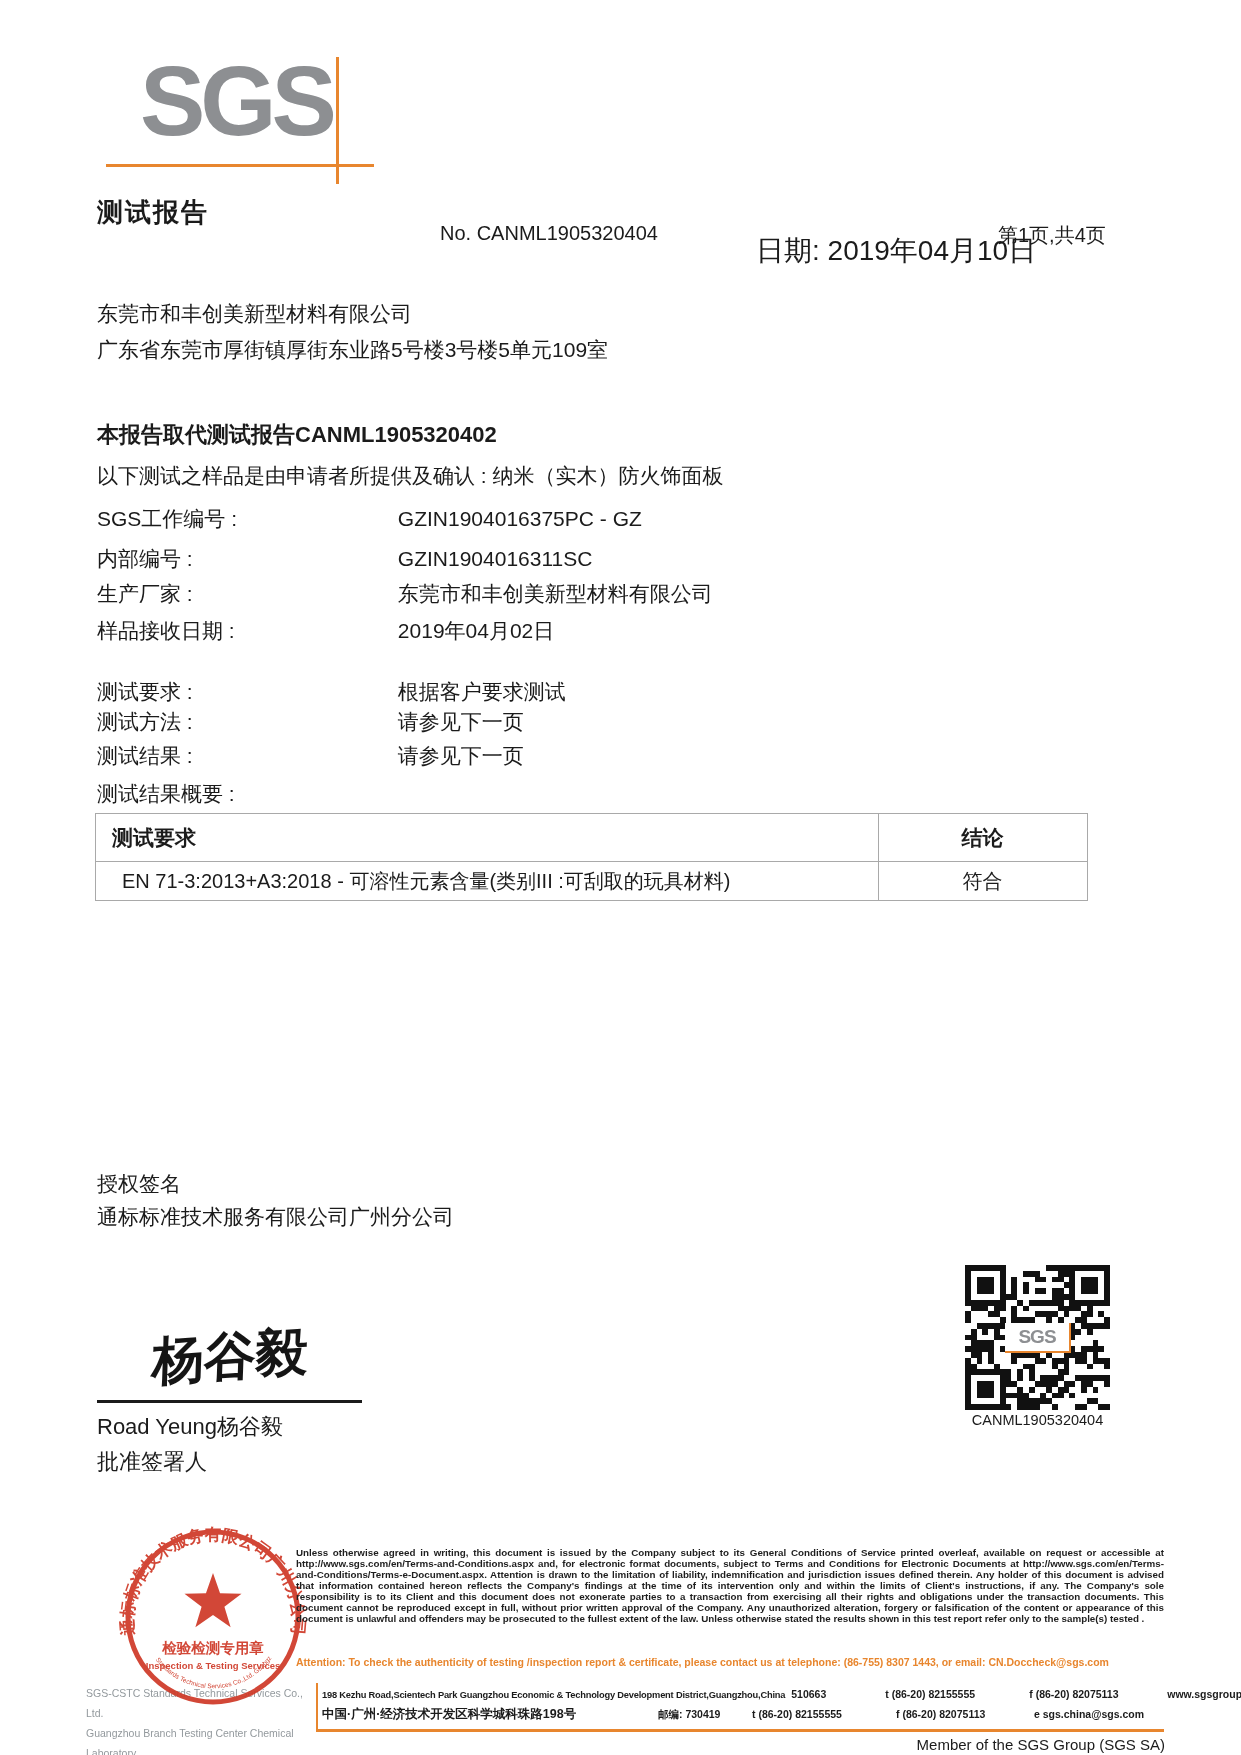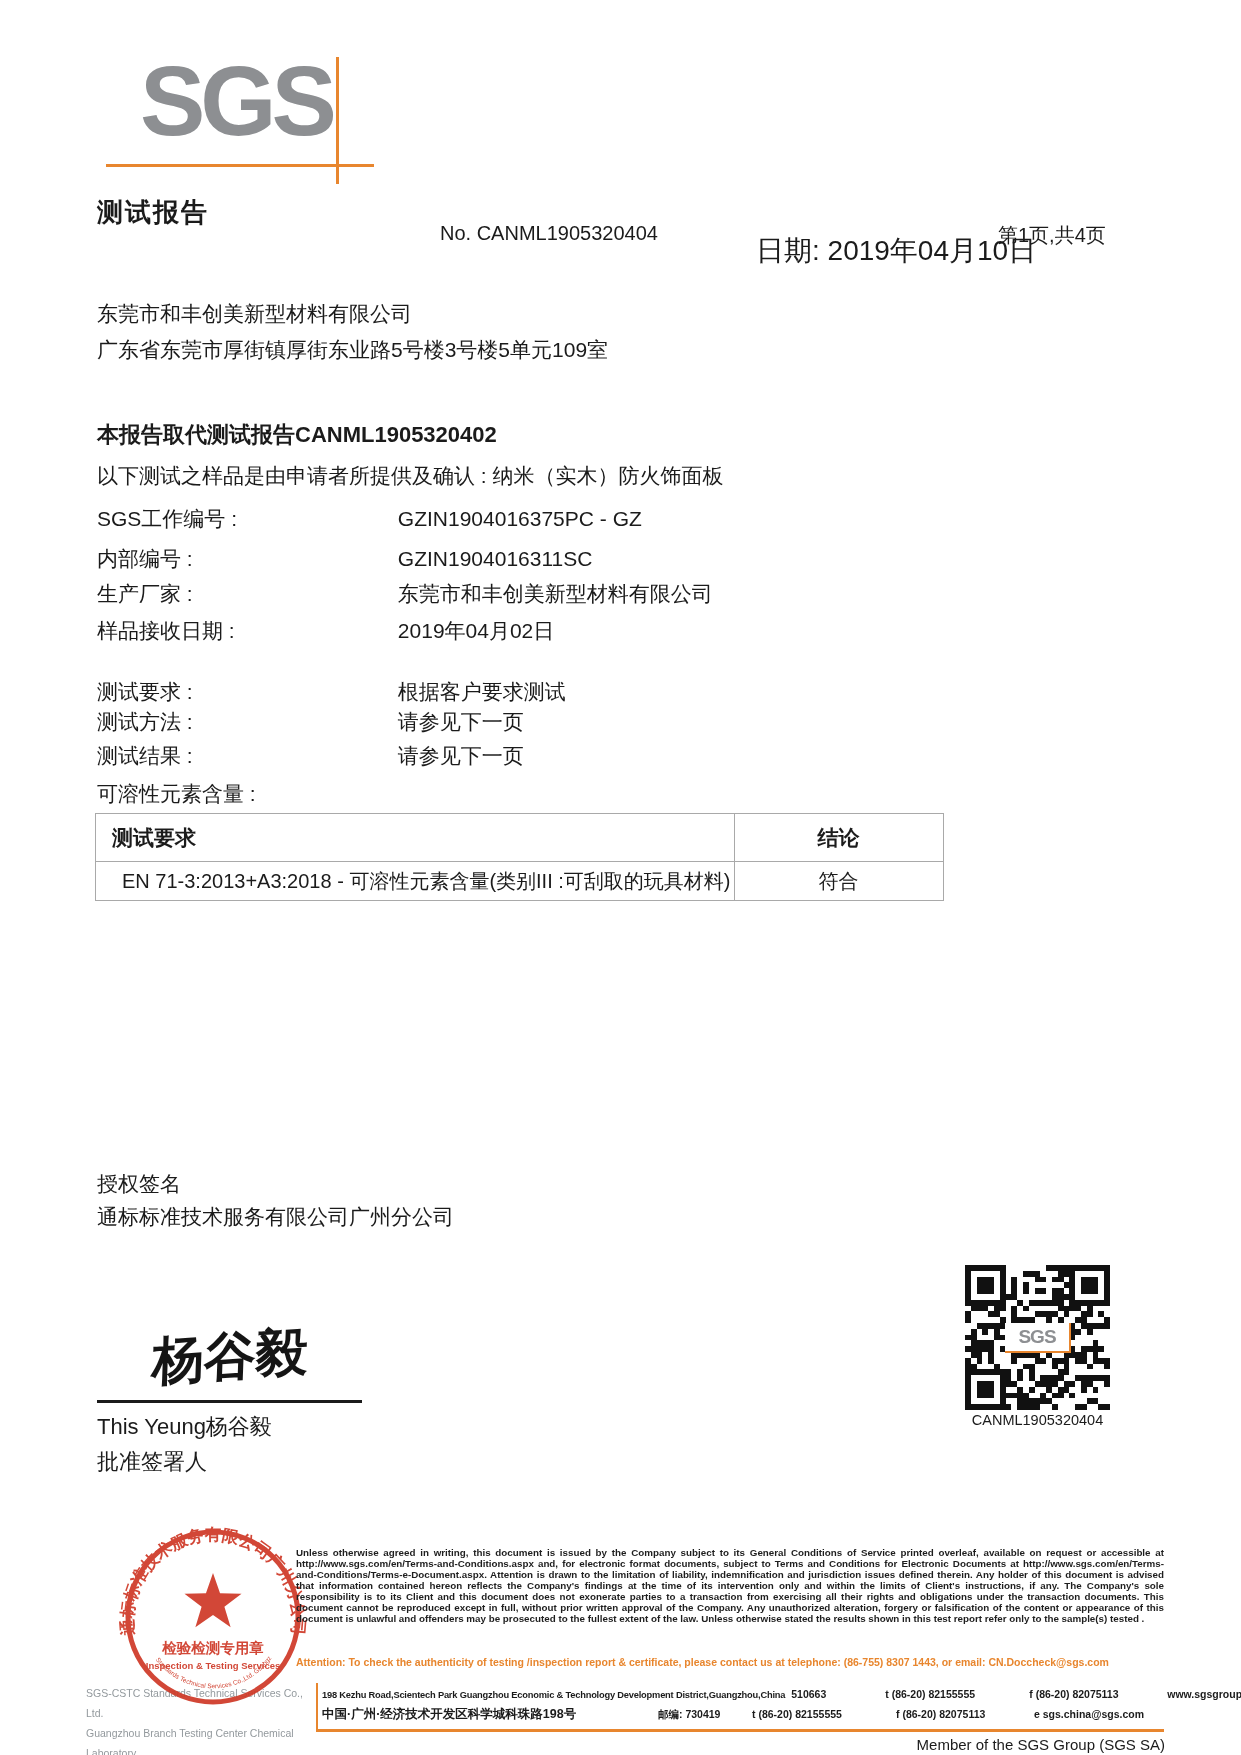--- a/index.html
+++ b/index.html
@@ -15,21 +15,21 @@
   
   .doc-title{left:97px;top:195px;font-size:26px;font-weight:bold;letter-spacing:2px;}
   .report-no{left:440px;top:222px;font-size:20px;}
   .report-date{left:756px;top:232px;font-size:28px;}
   .report-page{left:998px;top:222px;font-size:20px;}
   .body-text{font-size:21px;}
   .field{position:absolute;left:97px;font-size:21px;white-space:nowrap;}
   .flabel{display:inline-block;width:295px;}
   .supersede{left:97px;top:420px;font-size:22px;font-weight:bold;}
   
-  .sum-table{left:95px;top:813px;width:849px;border-collapse:collapse;table-layout:fixed;}
+  .sum-table{left:95px;top:813px;width:993px;border-collapse:collapse;table-layout:fixed;}
   .sum-table th,.sum-table td{border:1.5px solid #a9a9a9;font-size:20px;}
   .sum-table th{height:45px;text-align:left;padding-left:16px;font-size:21px;}
   .sum-table td{height:36px;padding-left:26px;}
   .col-conclusion{width:207px;text-align:center !important;padding-left:0 !important;}
   
   .sig-company{left:97px;top:1203px;font-size:21px;}
   .sig-label{left:97px;top:1170px;font-size:21px;}
   .handwritten{left:152px;top:1322px;font-size:52px;font-weight:bold;font-family:"DejaVu Serif",serif;transform:rotate(-4deg) skewX(-6deg);color:#151515;}
   .sig-line{left:97px;top:1400px;width:265px;height:2.5px;background:#1b1b1b;}
   .sig-name{left:97px;top:1412px;font-size:22px;}
@@ -95,40 +95,40 @@
   </div>
   <div class="field" style="top:678px;">
     <span class="flabel">测试要求 :</span>
     <span>根据客户要求测试</span>
   </div>
   <div class="field" style="top:742px;">
     <span class="flabel">测试结果 :</span>
     <span>请参见下一页</span>
   </div>
 
-  <div class="abs body-text" style="left:97px;top:780px;">可溶性元素含量 :</div>
+  <div class="abs body-text" style="left:97px;top:780px;">测试结果概要 :</div>
 
   <table class="abs sum-table">
     <tbody>
         <tr>
       <th>测试要求</th>
       <th class="col-conclusion">结论</th>
     </tr>
     <tr>
       <td>EN 71-3:2013+A3:2018 - 可溶性元素含量(类别III :可刮取的玩具材料)</td>
       <td class="col-conclusion">符合</td>
     </tr>
   </tbody>
     </table>
 
   <div class="abs sig-company">通标标准技术服务有限公司广州分公司</div>
   <div class="abs sig-label">授权签名</div>
   <div class="abs handwritten">杨谷毅</div>
   <div class="abs sig-line"></div>
-  <div class="abs sig-name">This Yeung杨谷毅</div>
+  <div class="abs sig-name">Road Yeung杨谷毅</div>
   <div class="abs sig-title">批准签署人</div>
 
   <svg id="qr" class="abs qr-wrap" viewBox="0 0 25 25" shape-rendering="crispEdges" fill="#111">
       <rect x="0" y="0" width="1" height="1"></rect>
       <rect x="1" y="0" width="1" height="1"></rect>
       <rect x="2" y="0" width="1" height="1"></rect>
       <rect x="3" y="0" width="1" height="1"></rect>
       <rect x="4" y="0" width="1" height="1"></rect>
       <rect x="5" y="0" width="1" height="1"></rect>
       <rect x="6" y="0" width="1" height="1"></rect>

